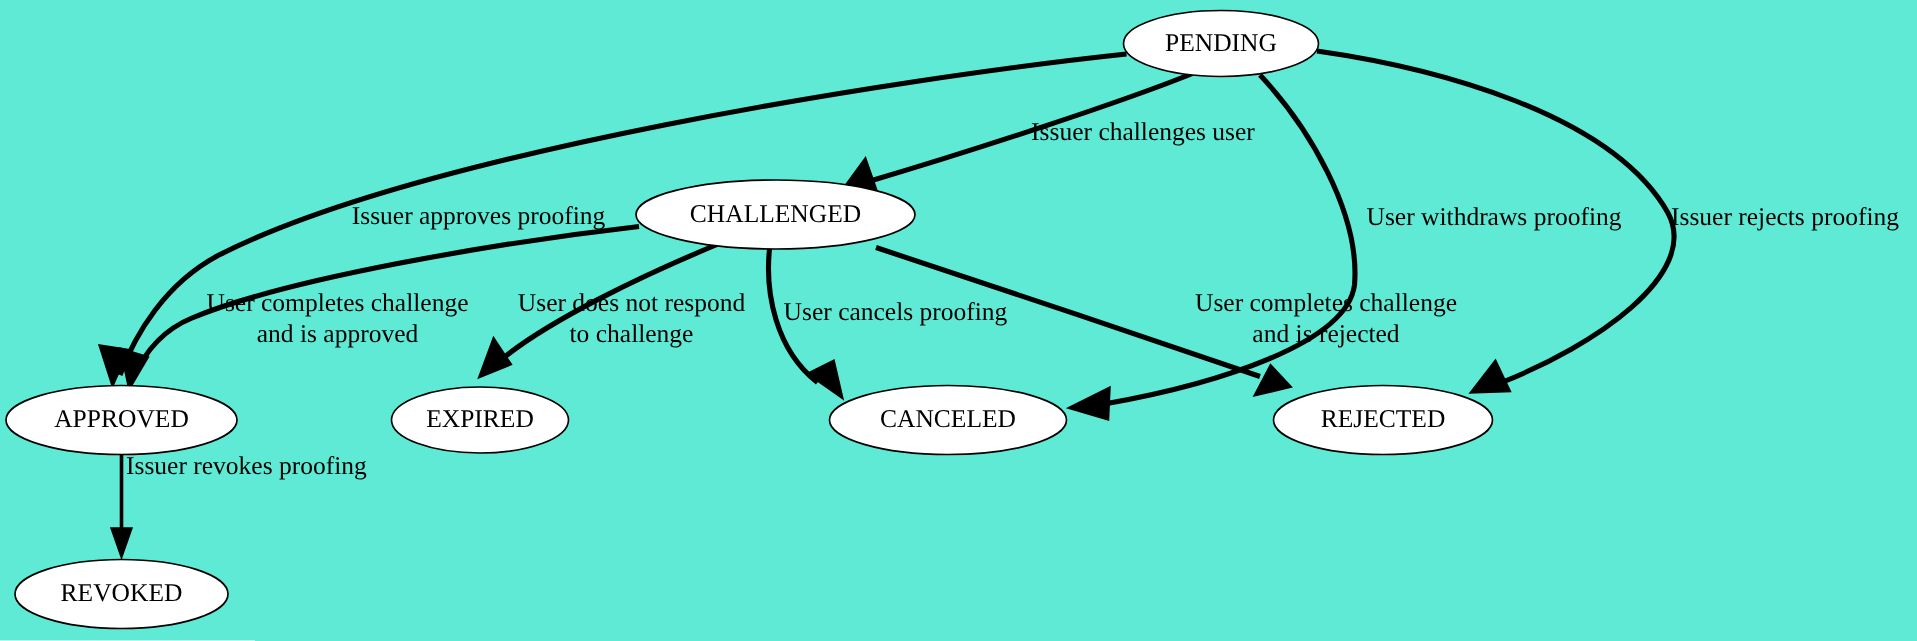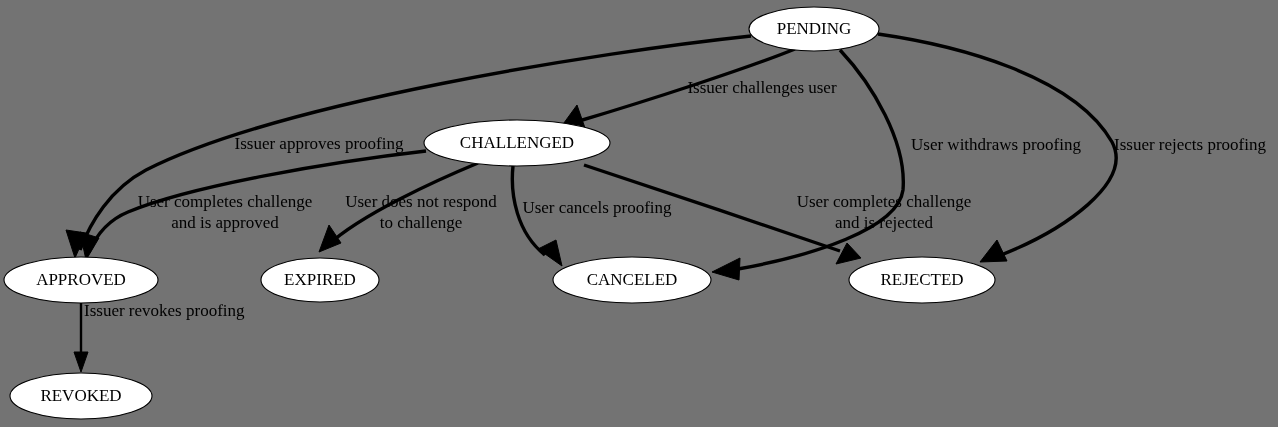--- a/index.html
+++ b/index.html
@@ -5,21 +5,21 @@
 <style>
   html, body {
     margin: 0;
     padding: 0;
     background: #ffffff;
   }
   #diagram-root {
     position: relative;
     width: 1278px;
     height: 427px;
-    background: #737373;
+    background: #5eead4;
     font-family: "Liberation Serif", "DejaVu Serif", serif;
     overflow: hidden;
   }
   svg#graph {
     display: block;
     width: 1278px;
     height: 427px;
   }
   .node-ellipse {
     fill: #ffffff;

